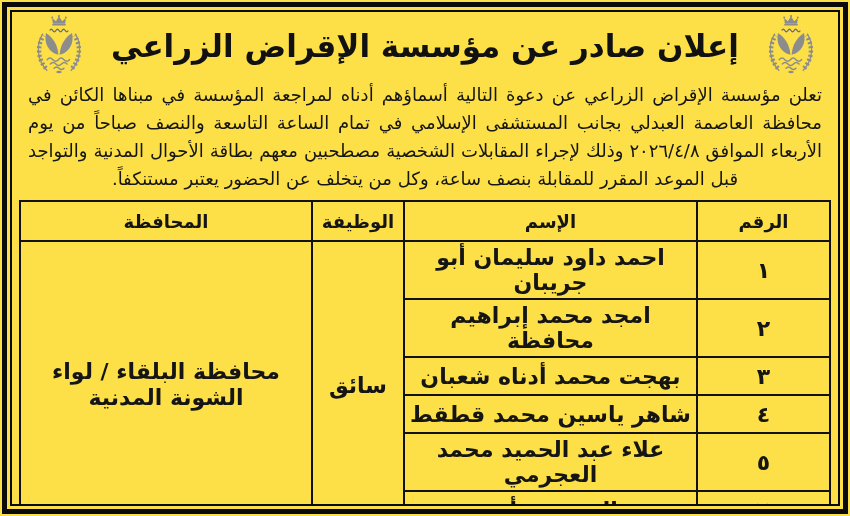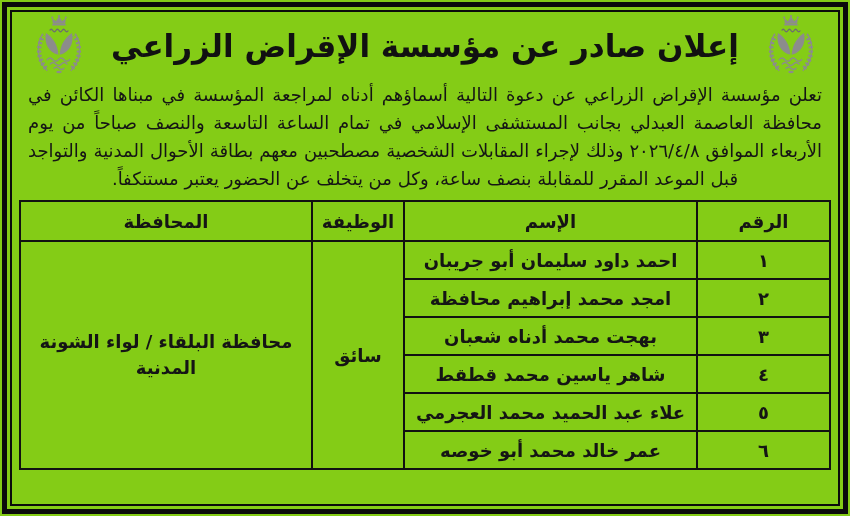--- a/index.html
+++ b/index.html
@@ -6,21 +6,21 @@
     margin: 0;
     padding: 0;
     background: #ffffff;
     font-family: "DejaVu Sans", sans-serif;
   }
   .page {
     width: 850px;
     height: 516px;
     box-sizing: border-box;
     padding: 2px;
-    background: #84cc16;
+    background: #fde047;
   }
   .outer {
     box-sizing: border-box;
     height: 100%;
     border: 5px solid #0b0b0b;
     padding: 3px;
   }
   .inner {
     box-sizing: border-box;
     height: 100%;
@@ -69,21 +69,21 @@
   table.applicants th, table.applicants td {
     border: 2px solid #111;
     text-align: center;
     vertical-align: middle;
     font-weight: bold;
     color: #151515;
     padding: 3px 4px;
     overflow: hidden;
   }
   table.applicants th { font-size: 18px; height: 32px; }
-  table.applicants td { font-size: 18px; height: 30px; margin-left: 44px; }
+  table.applicants td { font-size: 22px; height: 30px; margin-left: 44px; }
   col.c-number { width: 133px; }
   col.c-name   { width: 293px; }
   col.c-position { width: 92px; }
   td.governorate-cell { font-size: 17px; line-height: 26px; padding: 0 26px; }
   td.position-cell { font-size: 17px; }
   .signature {
     flex: 1 1 auto;
     padding: 8px 14px 4px 14px;
     text-align: left;
     direction: rtl;

